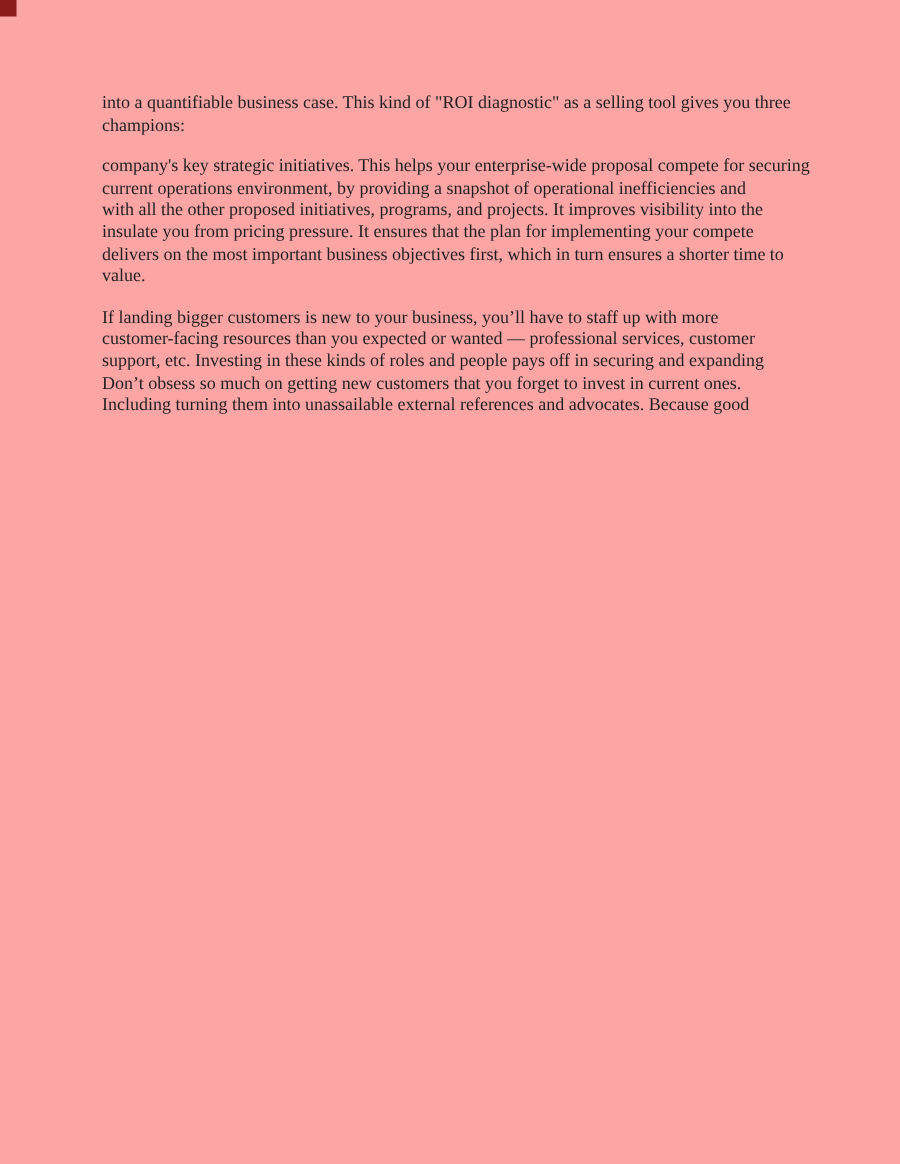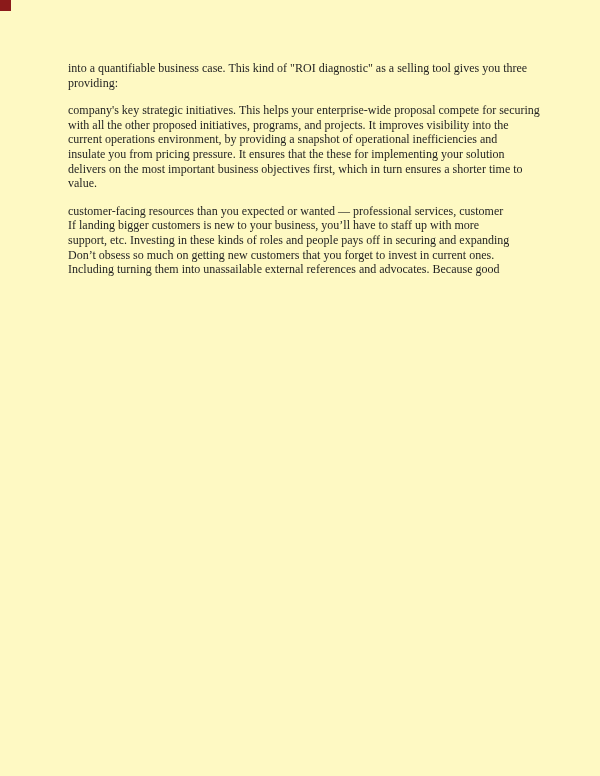--- a/index.html
+++ b/index.html
@@ -42,36 +42,36 @@
   .paragraph {
     margin: 0 0 13px 0;
   }
   .line {
     white-space: nowrap;
   }
 </style>
 </head>
 <body>
 
-<div class="page" style="background: #fef9c3;">
+<div class="page" style="background: #fca5a5;">
   <div class="corner-marker" style="background: rgb(139, 26, 26);"></div>
   <div class="text-block" style="color: rgb(31, 31, 31);">
       <div class="paragraph">
         <div class="line">into a quantifiable business case. This kind of "ROI diagnostic" as a selling tool gives you three</div>
-        <div class="line">providing:</div>
+        <div class="line">champions:</div>
       </div>
       <div class="paragraph">
         <div class="line">company's key strategic initiatives. This helps your enterprise-wide proposal compete for securing</div>
+        <div class="line">current operations environment, by providing a snapshot of operational inefficiencies and</div>
         <div class="line">with all the other proposed initiatives, programs, and projects. It improves visibility into the</div>
-        <div class="line">current operations environment, by providing a snapshot of operational inefficiencies and</div>
-        <div class="line">insulate you from pricing pressure. It ensures that the these for implementing your solution</div>
+        <div class="line">insulate you from pricing pressure. It ensures that the plan for implementing your compete</div>
         <div class="line">delivers on the most important business objectives first, which in turn ensures a shorter time to</div>
         <div class="line">value.</div>
       </div>
       <div class="paragraph">
+        <div class="line">If landing bigger customers is new to your business, you’ll have to staff up with more</div>
         <div class="line">customer-facing resources than you expected or wanted — professional services, customer</div>
-        <div class="line">If landing bigger customers is new to your business, you’ll have to staff up with more</div>
         <div class="line">support, etc. Investing in these kinds of roles and people pays off in securing and expanding</div>
         <div class="line">Don’t obsess so much on getting new customers that you forget to invest in current ones.</div>
         <div class="line">Including turning them into unassailable external references and advocates. Because good</div>
       </div>
     </div>
 </div>
 
 </body></html>

